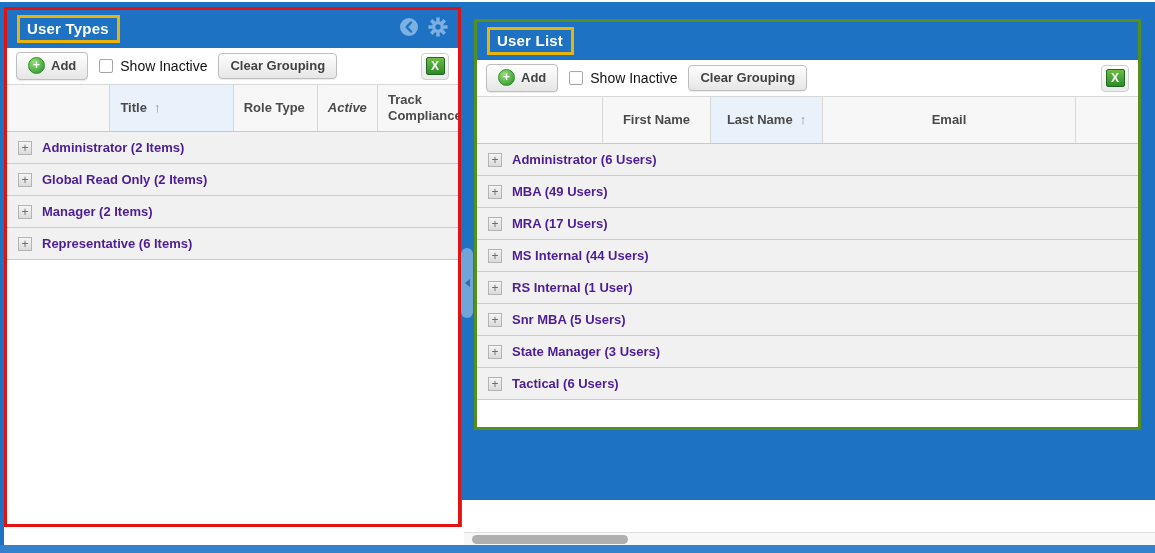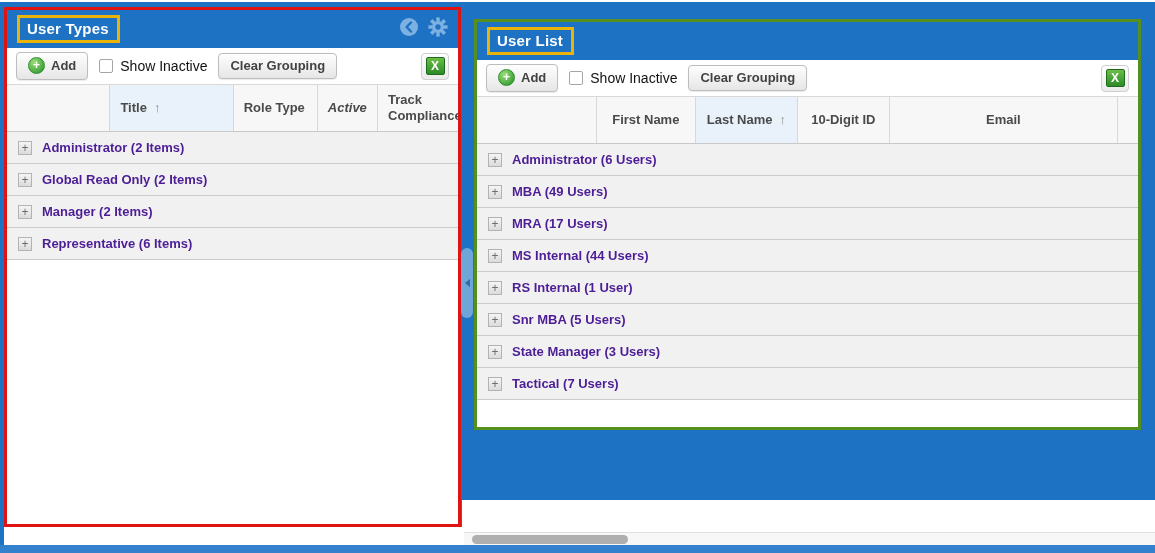--- a/index.html
+++ b/index.html
@@ -188,21 +188,20 @@
         </span>
       </div>
 
       <div class="grid-header">
         <div class="gh-cell gh-center" style="width:78px;"></div>
         <div class="gh-cell gh-center" style="width:108px;">First Name</div>
         <div class="gh-cell gh-center gh-sorted" style="width:112px;">
           <span>Last Name</span>
           <span class="sort-arrow">↑</span>
         </div>
-        <div class="gh-cell gh-center" style="width:100px;">10-Digit ID</div>
         <div class="gh-cell gh-center" style="width:253px;">Email</div>
         <div class="gh-cell" style="flex:1;border-right:none;"></div>
       </div>
 
       <div class="group-row">
         <span class="expander">+</span>
         <span class="group-label">Administrator (6 Users)</span>
       </div>
       <div class="group-row">
         <span class="expander">+</span>
@@ -223,21 +222,21 @@
       <div class="group-row">
         <span class="expander">+</span>
         <span class="group-label">Snr MBA (5 Users)</span>
       </div>
       <div class="group-row">
         <span class="expander">+</span>
         <span class="group-label">State Manager (3 Users)</span>
       </div>
       <div class="group-row">
         <span class="expander">+</span>
-        <span class="group-label">Tactical (7 Users)</span>
+        <span class="group-label">Tactical (6 Users)</span>
       </div>
       <div class="filler"></div>
     </div>
   </div>
 
   <div class="bottom-under-right"></div>
   <div class="bottom-strip"></div>
   <div class="hscroll-track">
     <div class="hscroll-thumb"></div>
   </div>

